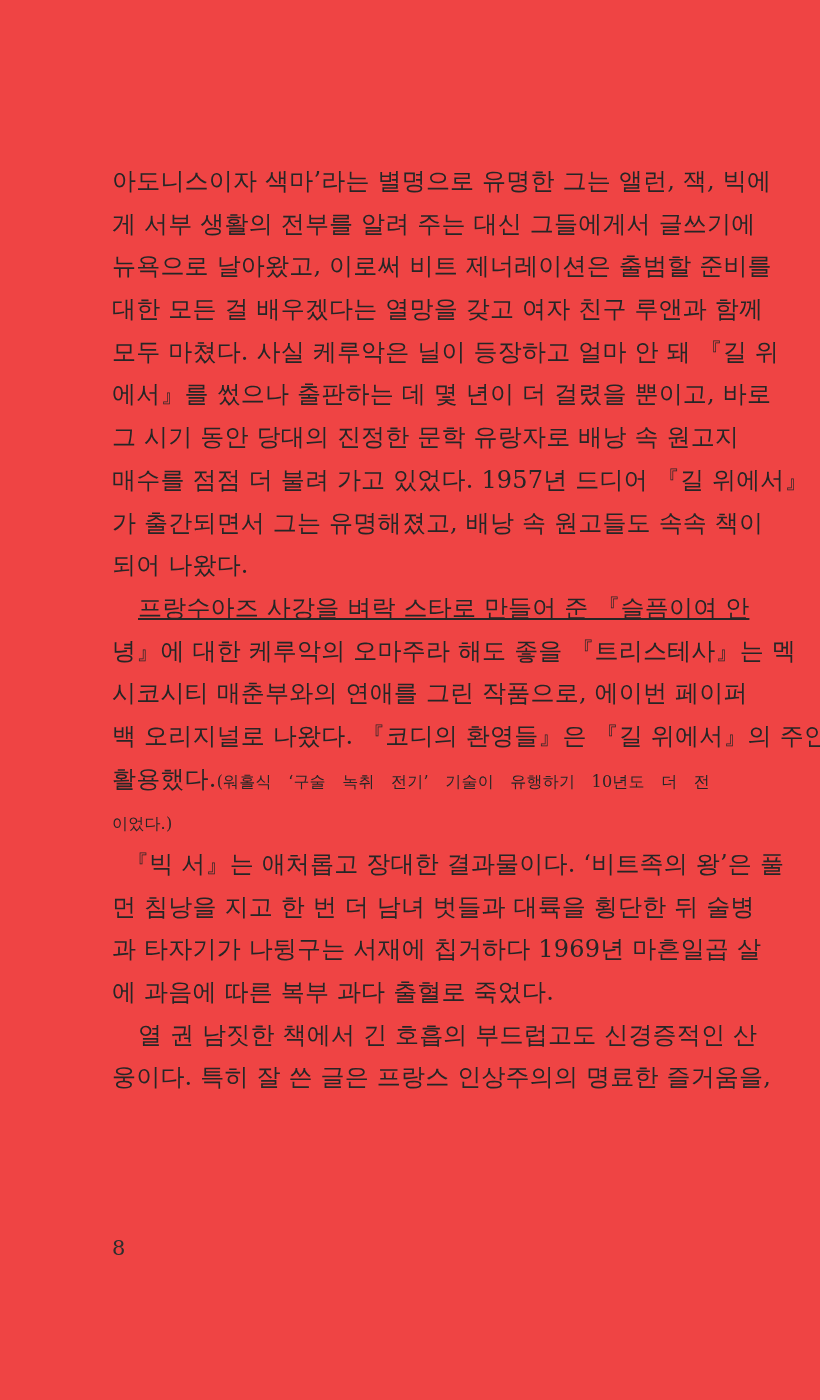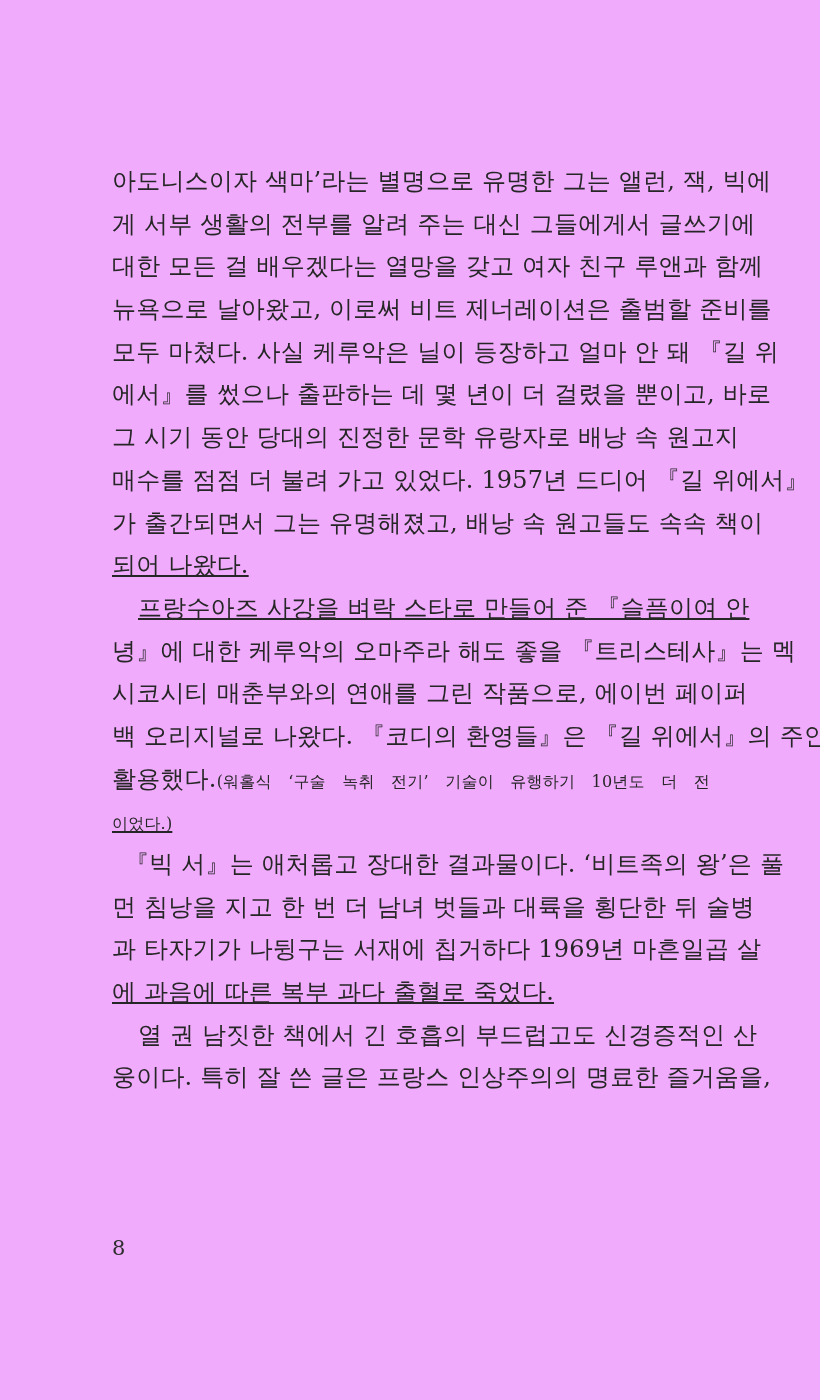--- a/index.html
+++ b/index.html
@@ -4,21 +4,21 @@
 <style>
   html, body {
     margin: 0;
     padding: 0;
     background: #ffffff;
   }
   .page {
     position: relative;
     width: 820px;
     height: 1400px;
-    background: #f0abfc;
+    background: #ef4444;
     overflow: hidden;
     font-family: "DejaVu Serif", "Liberation Serif", serif;
   }
   .text-block {
     position: absolute;
     left: 112px;
     top: 160px;
     width: 598px;
   }
   .paragraph {
@@ -32,21 +32,20 @@
     color: #262626;
     letter-spacing: 0.2px;
     text-align: justify;
     text-align-last: justify;
     text-justify: inter-word;
     white-space: nowrap;
     overflow: visible;
   }
   .line.last {
     text-align-last: left;
-    text-decoration: underline;
   }
   .line .small {
     font-size: 16px;
   }
   .page-number {
     position: absolute;
     left: 112px;
     top: 1234px;
     font-size: 21px;
     line-height: 28px;
@@ -55,22 +54,22 @@
   }
 </style>
 </head>
 <body>
 
 <div class="page">
   <div class="text-block">
       <div class="paragraph">
         <div class="line"><span>아도니스이자 색마’라는 별명으로 유명한 그는 앨런, 잭, 빅에</span></div>
         <div class="line"><span>게 서부 생활의 전부를 알려 주는 대신 그들에게서 글쓰기에</span></div>
+        <div class="line"><span>뉴욕으로 날아왔고, 이로써 비트 제너레이션은 출범할 준비를</span></div>
         <div class="line"><span>대한 모든 걸 배우겠다는 열망을 갖고 여자 친구 루앤과 함께</span></div>
-        <div class="line"><span>뉴욕으로 날아왔고, 이로써 비트 제너레이션은 출범할 준비를</span></div>
         <div class="line"><span>모두 마쳤다. 사실 케루악은 닐이 등장하고 얼마 안 돼 『길 위</span></div>
         <div class="line"><span>에서』를 썼으나 출판하는 데 몇 년이 더 걸렸을 뿐이고, 바로</span></div>
         <div class="line"><span>그 시기 동안 당대의 진정한 문학 유랑자로 배낭 속 원고지</span></div>
         <div class="line"><span>매수를 점점 더 불려 가고 있었다. 1957년 드디어 『길 위에서』</span></div>
         <div class="line"><span>가 출간되면서 그는 유명해졌고, 배낭 속 원고들도 속속 책이</span></div>
         <div class="line last"><span>되어 나왔다.</span></div>
       </div>
       <div class="paragraph">
         <div class="line" style="padding-left: 26px; text-decoration: underline;"><span>프랑수아즈 사강을 벼락 스타로 만들어 준 『슬픔이여 안</span></div>
         <div class="line"><span>녕』에 대한 케루악의 오마주라 해도 좋을 『트리스테사』는 멕</span></div>

